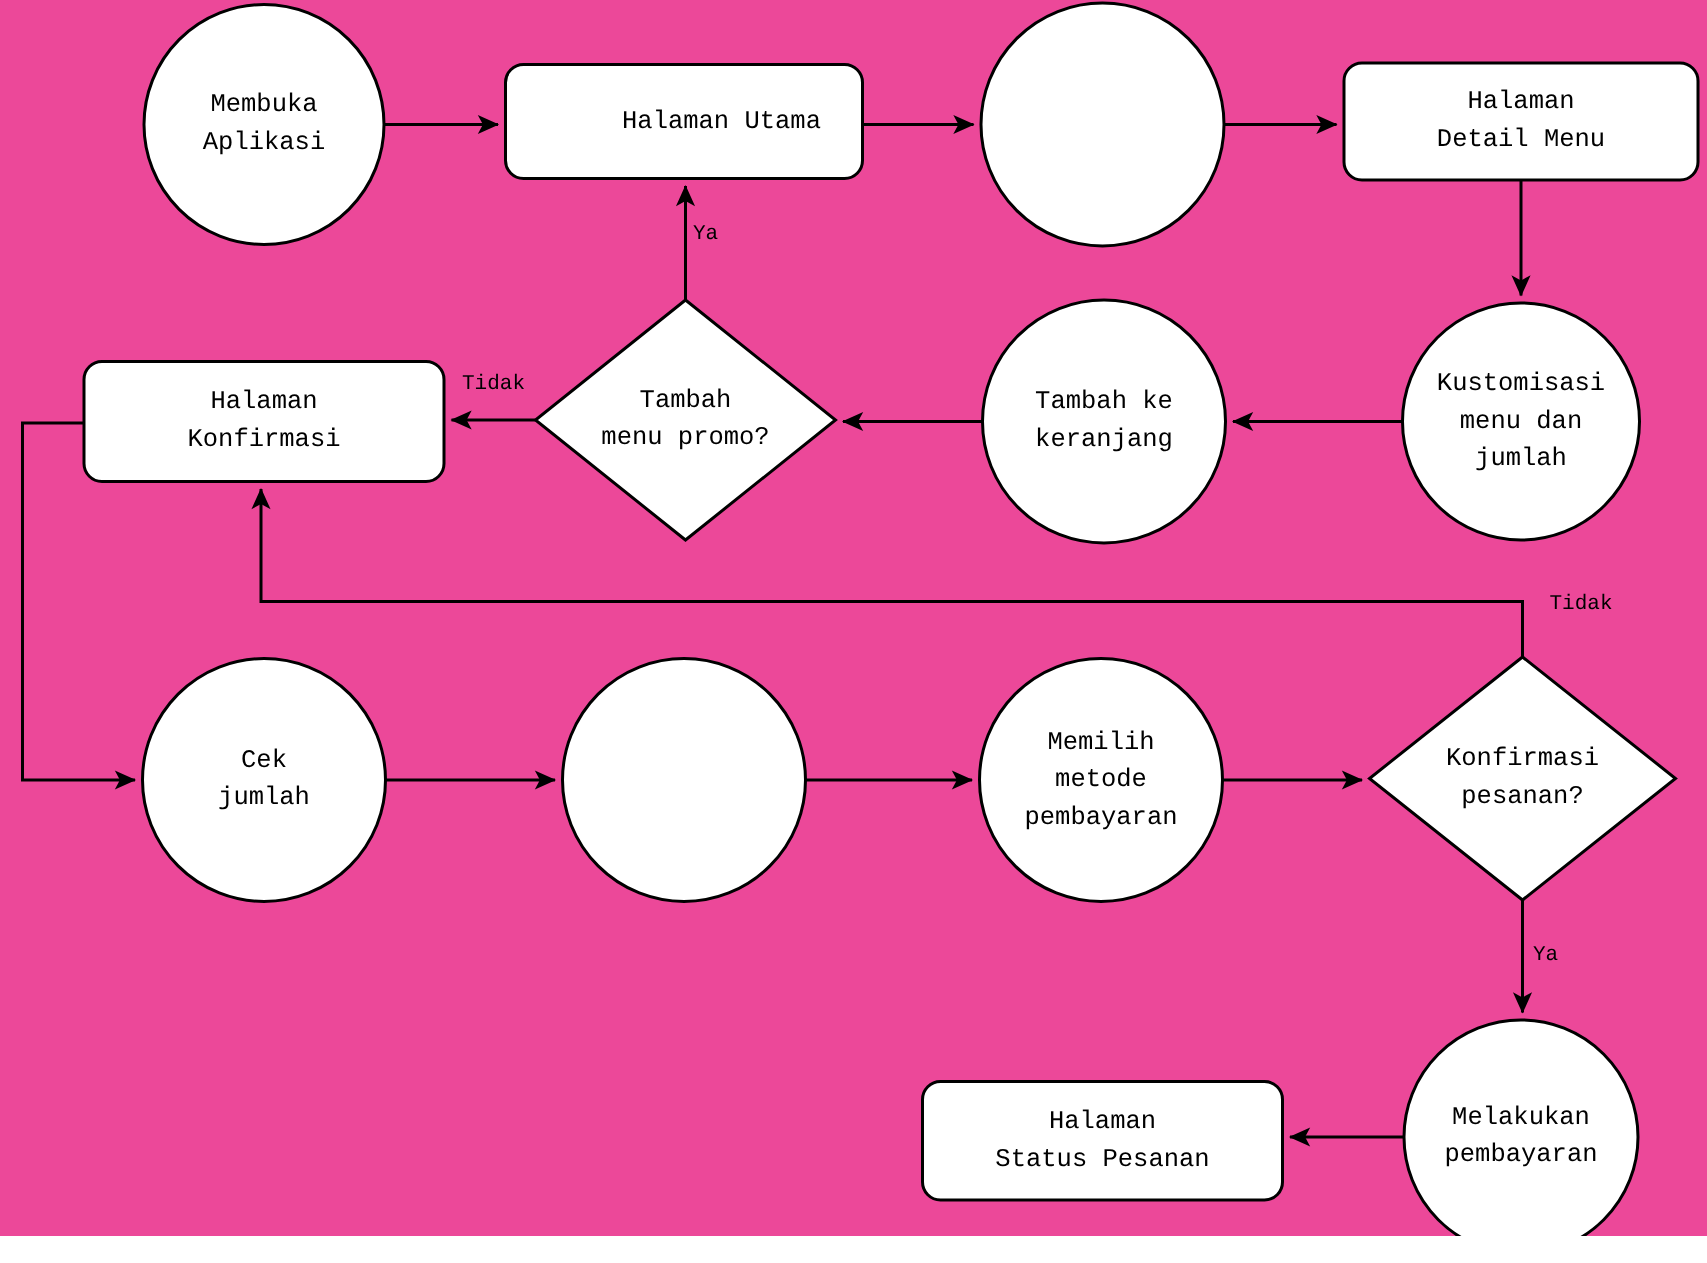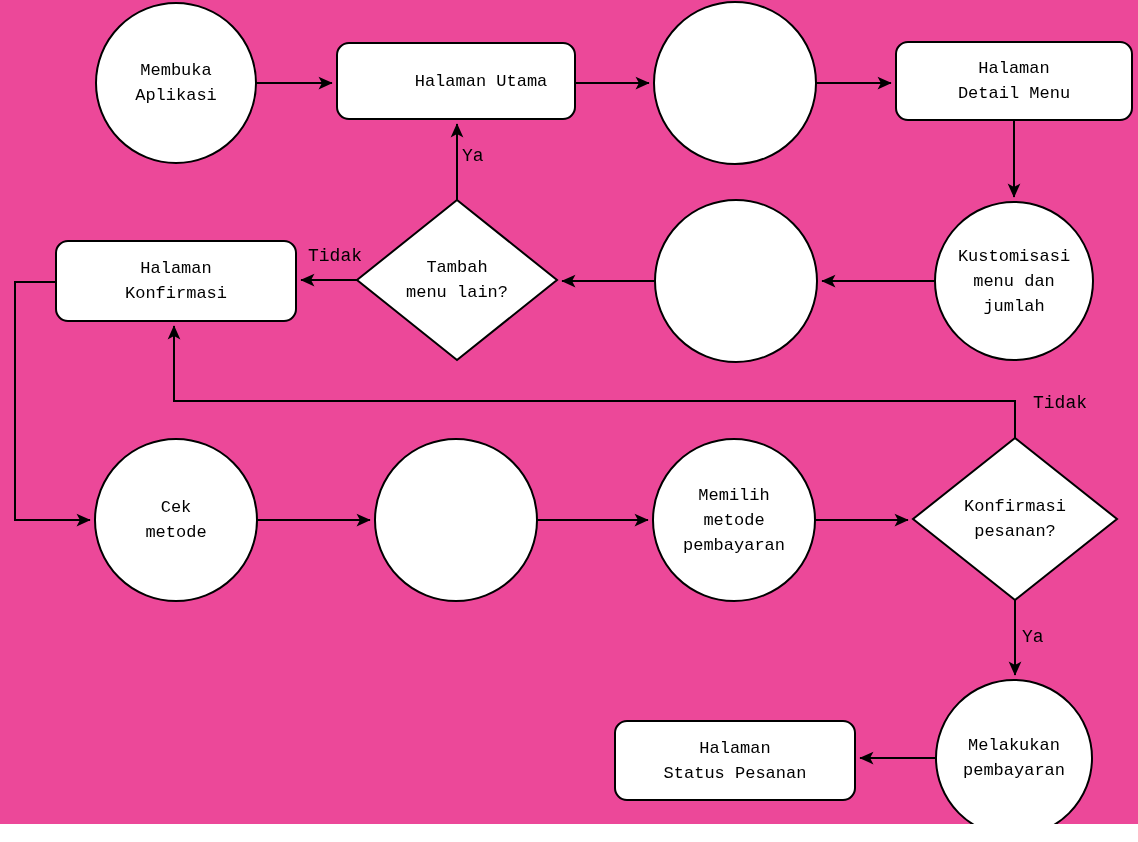--- a/index.html
+++ b/index.html
@@ -23,21 +23,21 @@
     align-items: center;
     justify-content: center;
     text-align: center;
     font-size: 17px;
     line-height: 25px;
     white-space: pre-line;
     pointer-events: none;
   }
   .edge-label {
     position: absolute;
-    font-size: 18px;
+    font-size: 14px;
     line-height: 20px;
     white-space: pre;
     pointer-events: none;
   }
 </style>
 </head>
 <body>
 
 <div class="canvas">
 
@@ -85,26 +85,28 @@
   </svg>
 
   <div class="node-label" style="left:96px;  top:3px;   width:160px; height:160px;">Membuka
 Aplikasi</div>
   <div class="node-label" style="left:337px; top:43px;  width:238px; height:76px;padding-left:25px;">Halaman Utama</div>
   <div class="node-label" style="left:896px; top:42px;  width:236px; height:78px;">Halaman
 Detail Menu</div>
   <div class="node-label" style="left:935px; top:202px; width:158px; height:158px;">Kustomisasi
 menu dan
 jumlah</div>
+  <div class="node-label" style="left:655px; top:200px; width:162px; height:162px;">Tambah ke
+keranjang</div>
   <div class="node-label" style="left:367px; top:210px; width:180px; height:140px;">Tambah
-menu lain?</div>
+menu promo?</div>
   <div class="node-label" style="left:56px;  top:241px; width:240px; height:80px;">Halaman
 Konfirmasi</div>
   <div class="node-label" style="left:95px;  top:439px; width:162px; height:162px;">Cek
-metode</div>
+jumlah</div>
   <div class="node-label" style="left:653px; top:439px; width:162px; height:162px;">Memilih
 metode
 pembayaran</div>
   <div class="node-label" style="left:923px; top:448px; width:184px; height:142px;">Konfirmasi
 pesanan?</div>
   <div class="node-label" style="left:936px; top:680px; width:156px; height:156px;">Melakukan
 pembayaran</div>
   <div class="node-label" style="left:615px; top:721px; width:240px; height:79px;">Halaman
 Status Pesanan</div>
 

